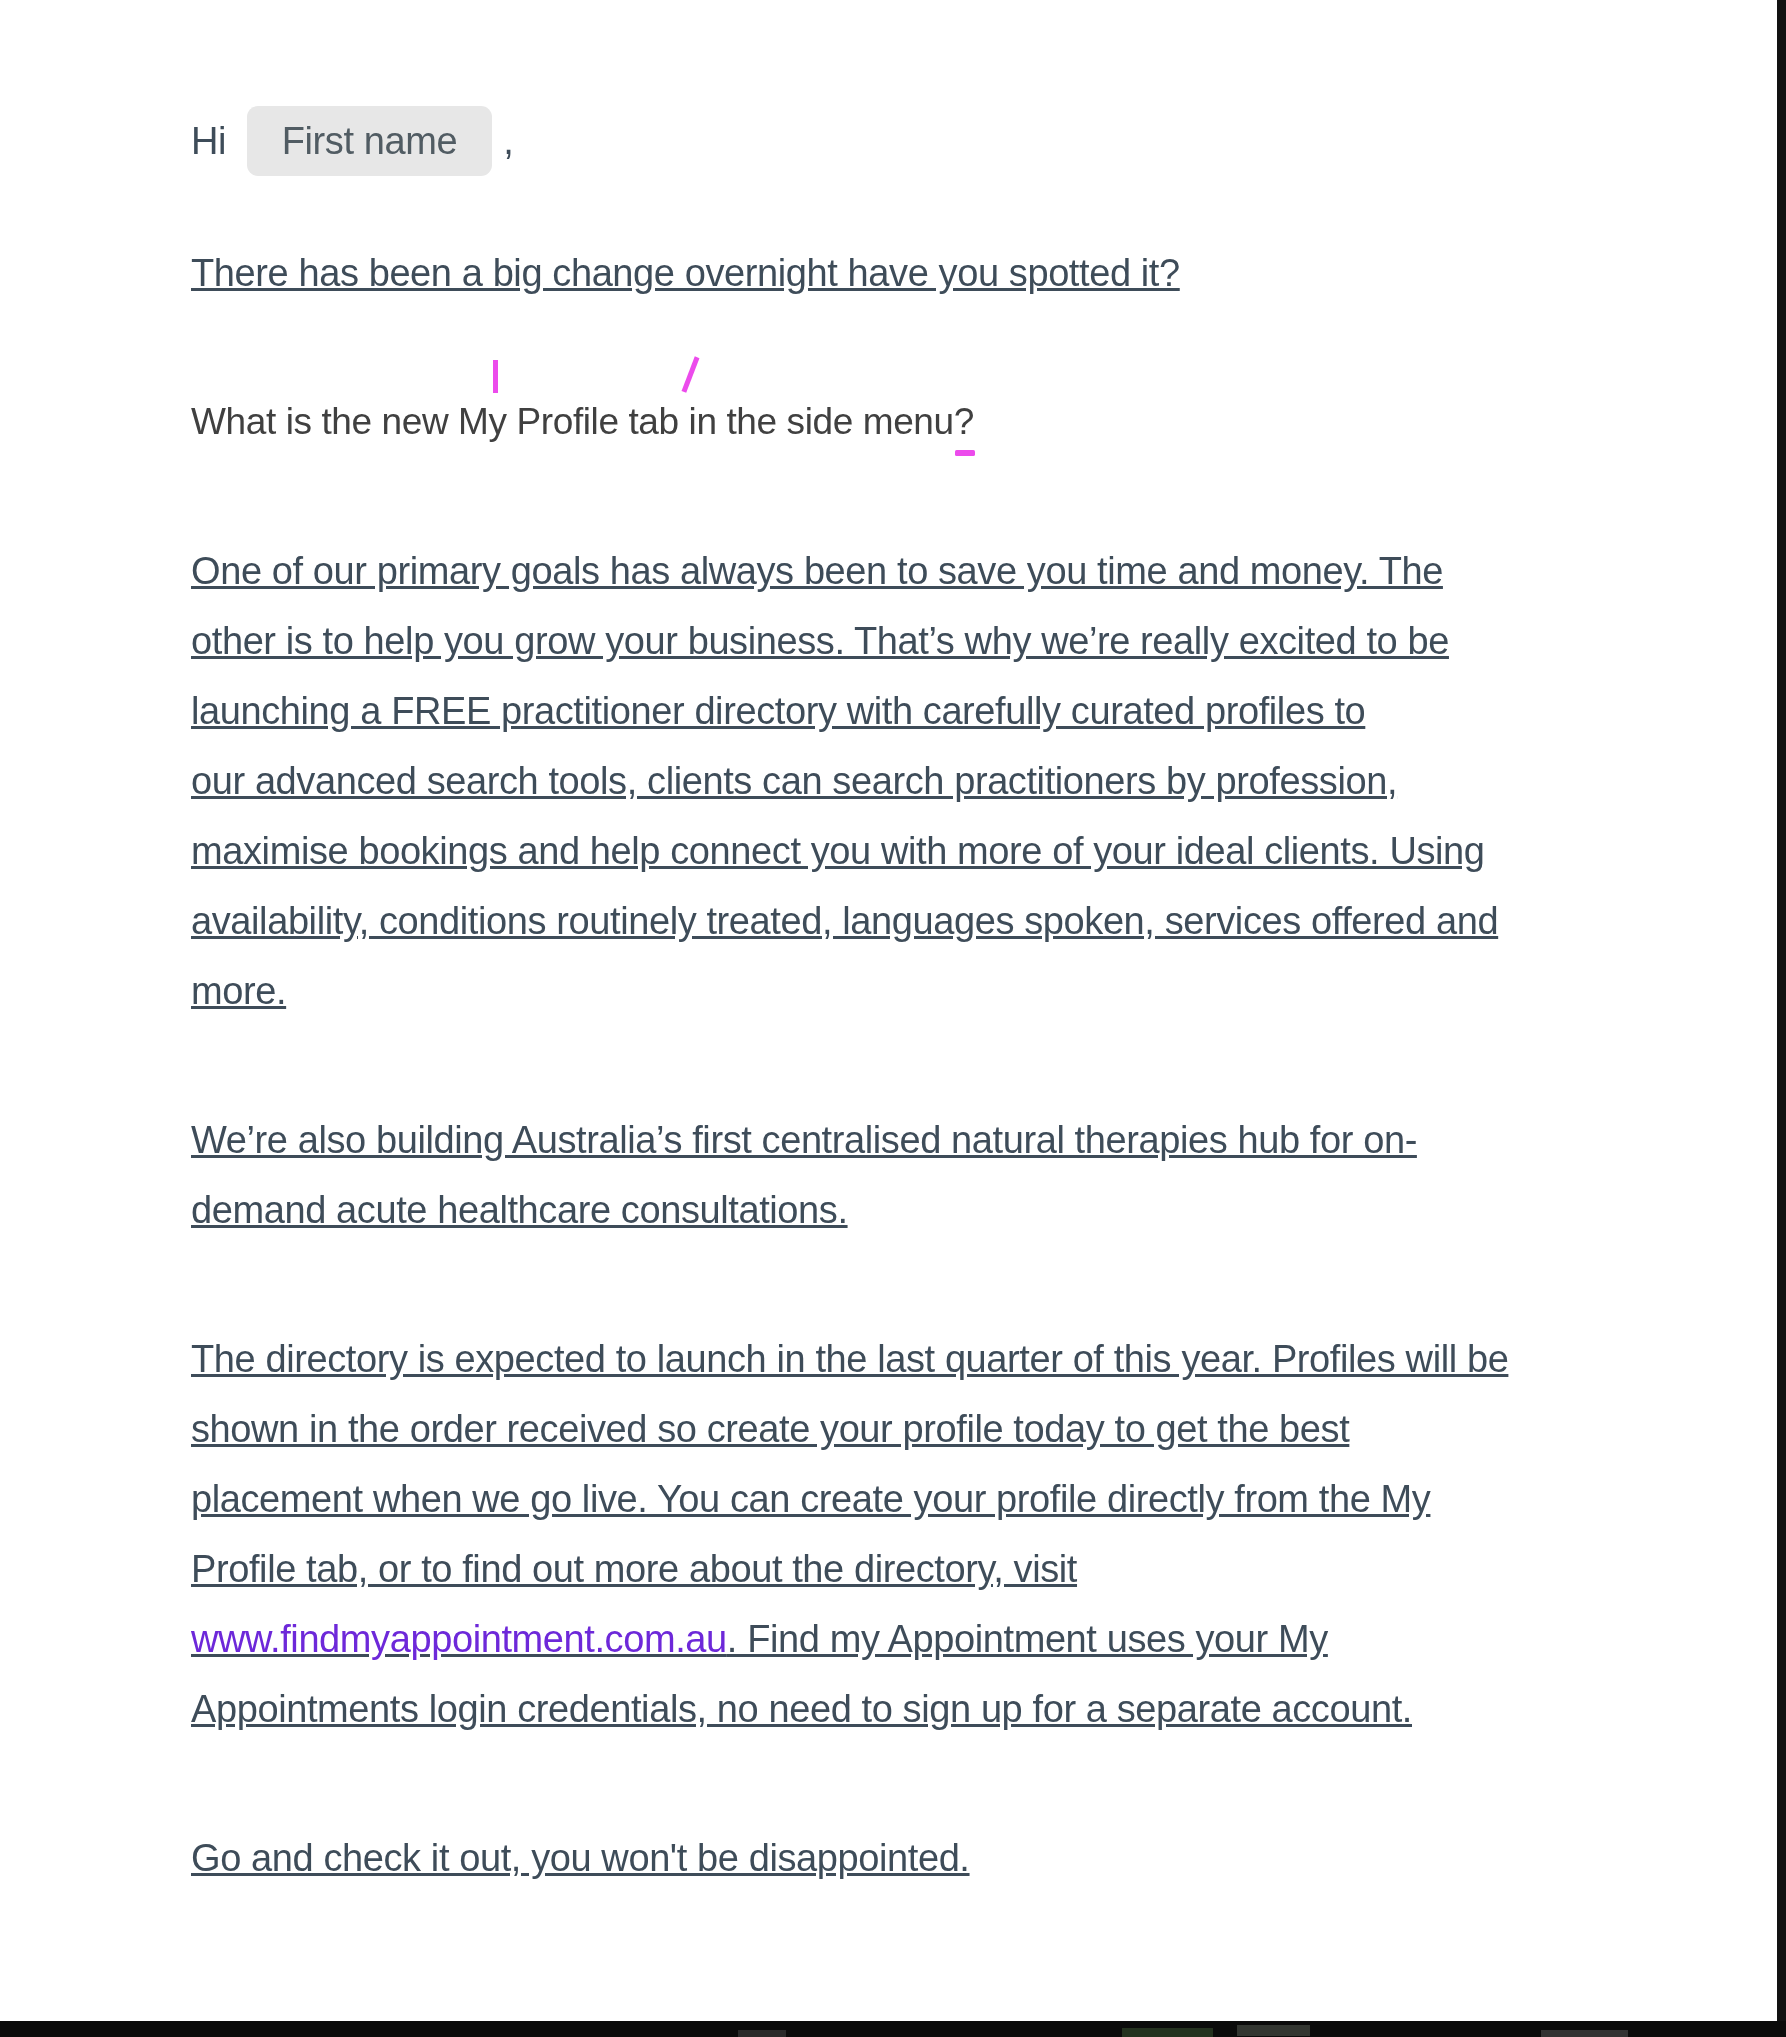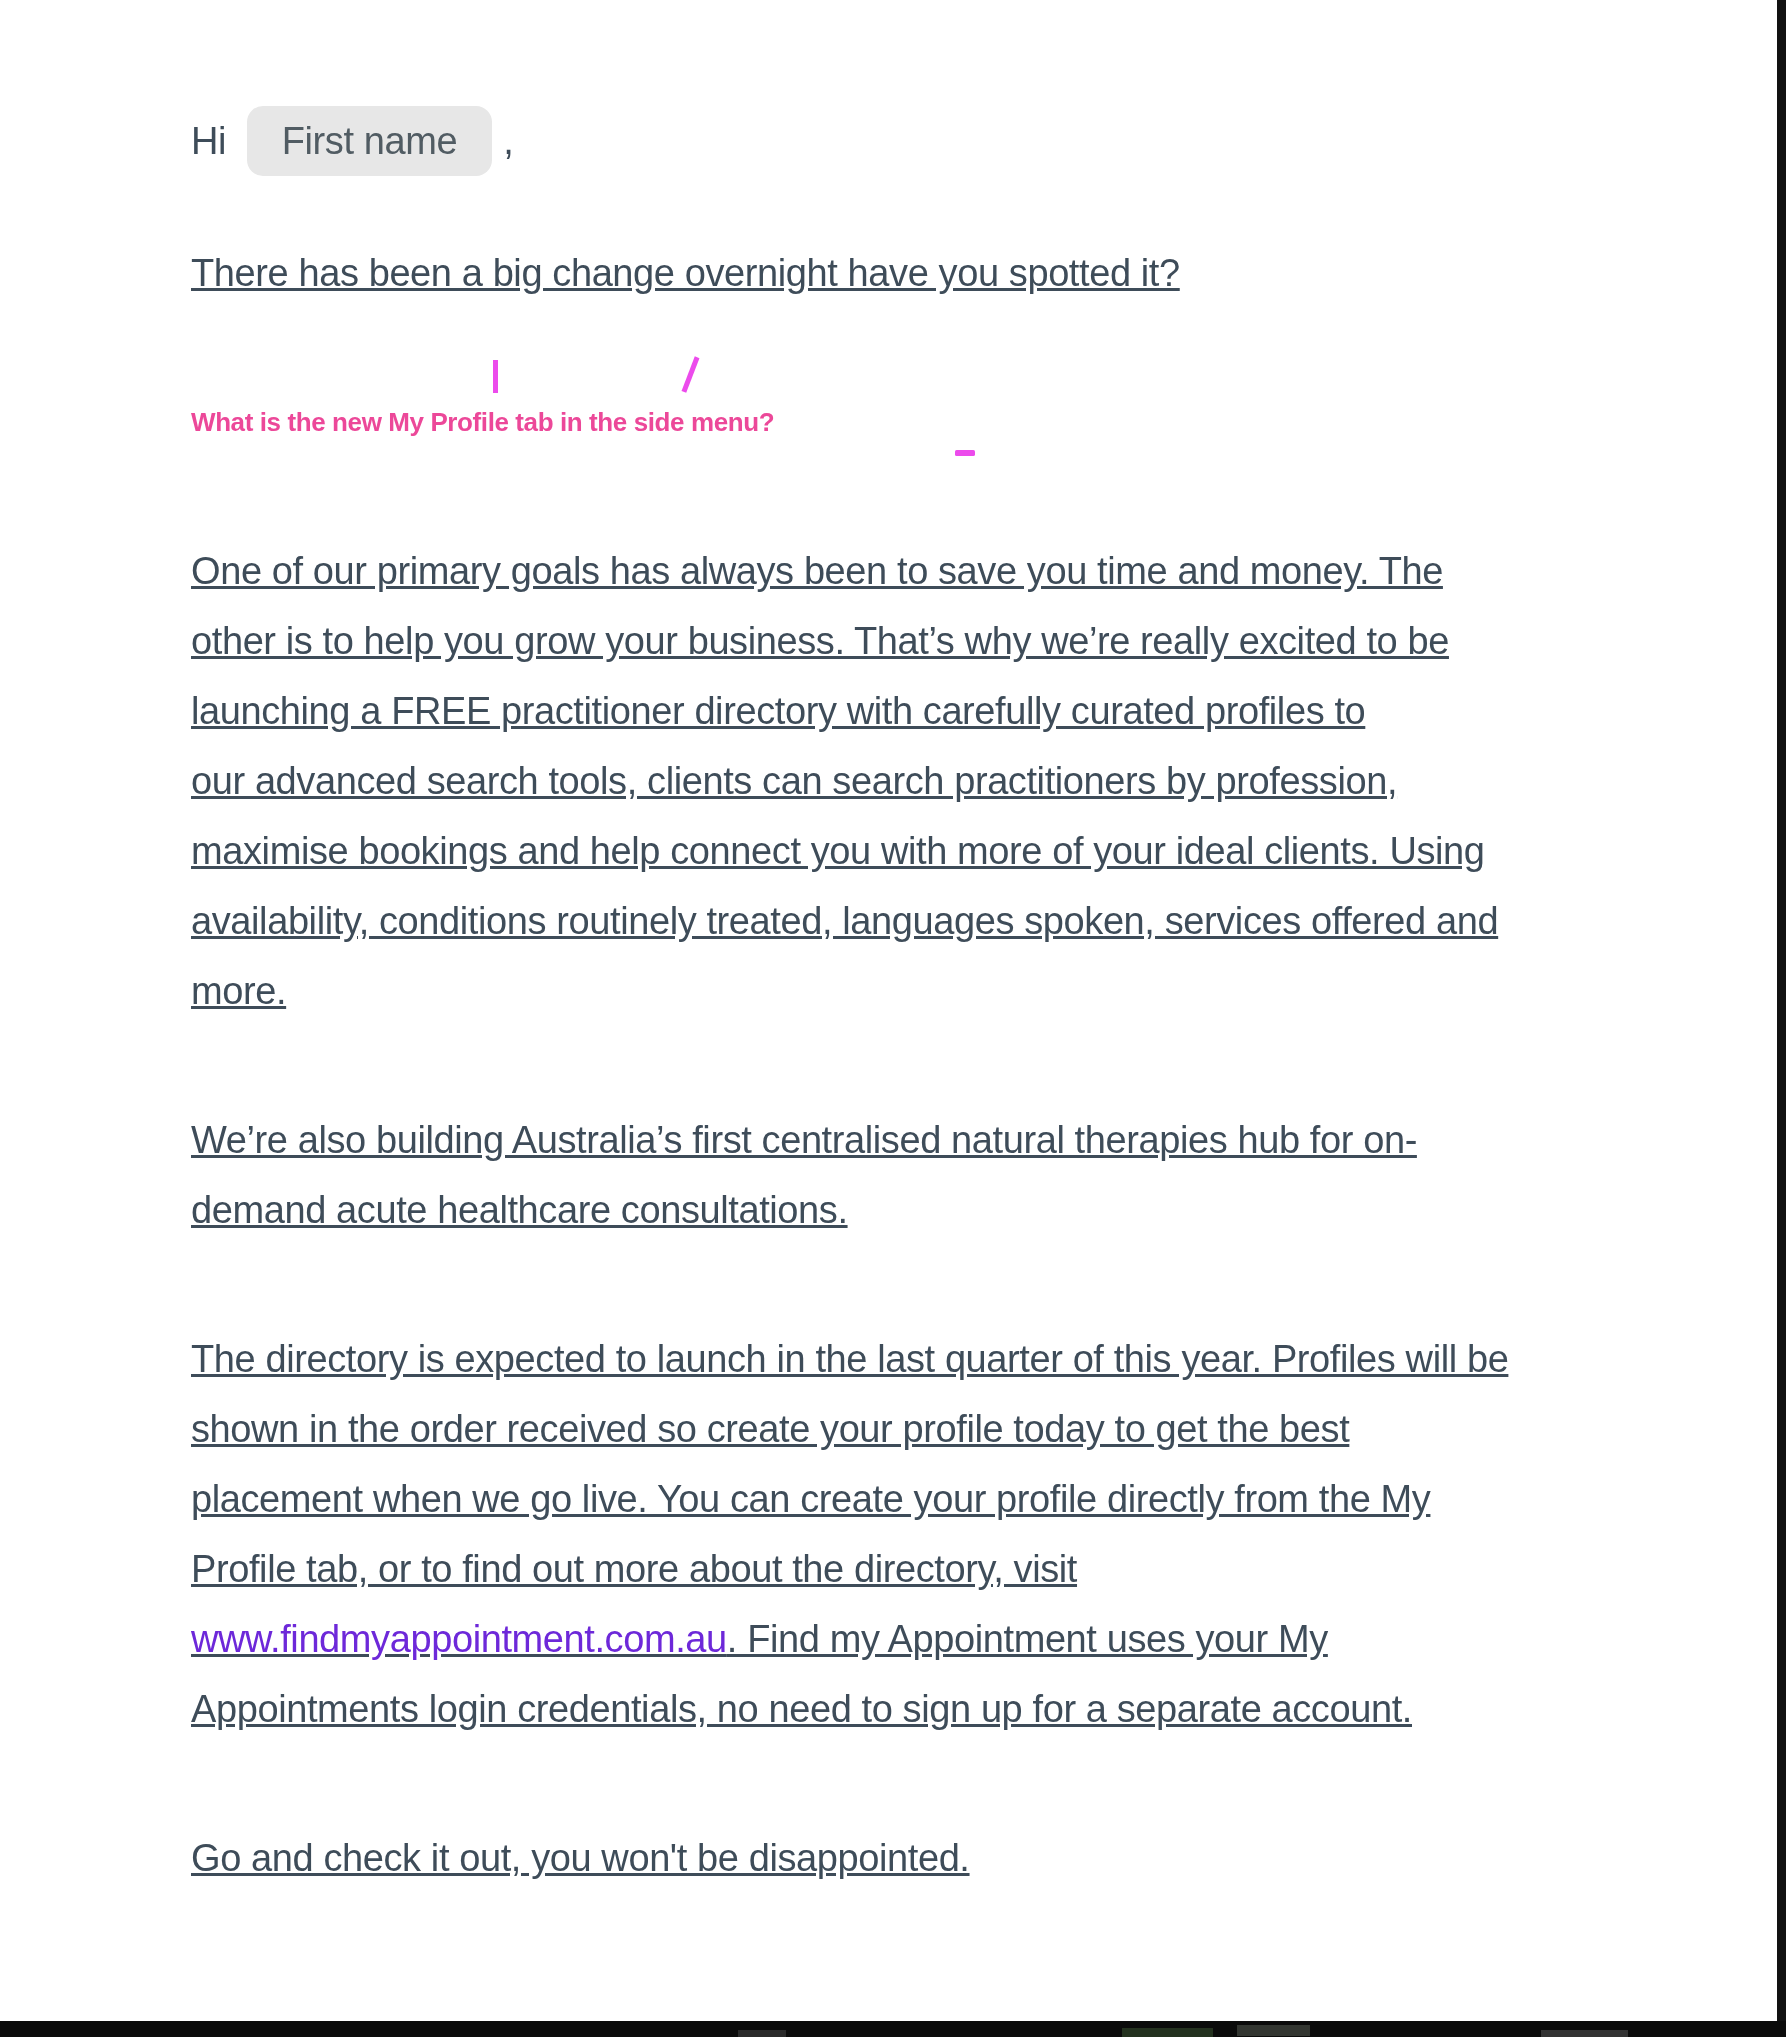--- a/index.html
+++ b/index.html
@@ -28,30 +28,30 @@
     display: flex;
     align-items: flex-end;
     line-height: 70px;
     height: 87px;
     margin: 0 0 62px 0;
   }
   .merge-pill {
     display: inline-block;
     background: #e7e7e7;
     color: #515c63;
-    border-radius: 16px;
+    border-radius: 11px;
     padding: 11px 35px;
     margin-left: 20.6px;
     line-height: 48px;
   }
   .greeting-comma { margin-left: 11px; align-self: flex-end; }
   .heading {
-    font-weight: 700;
-    color: #ec4899;
-    font-size: 26px;
+    font-weight: 400;
+    color: #404040;
+    font-size: 37px;
     letter-spacing: -0.4px;
     line-height: 70px;
     height: 70px;
     white-space: nowrap;
     margin: 0 0 79px 0;
   }
   .link {
     color: #6d28d9;
     text-decoration: none;
     cursor: pointer;

